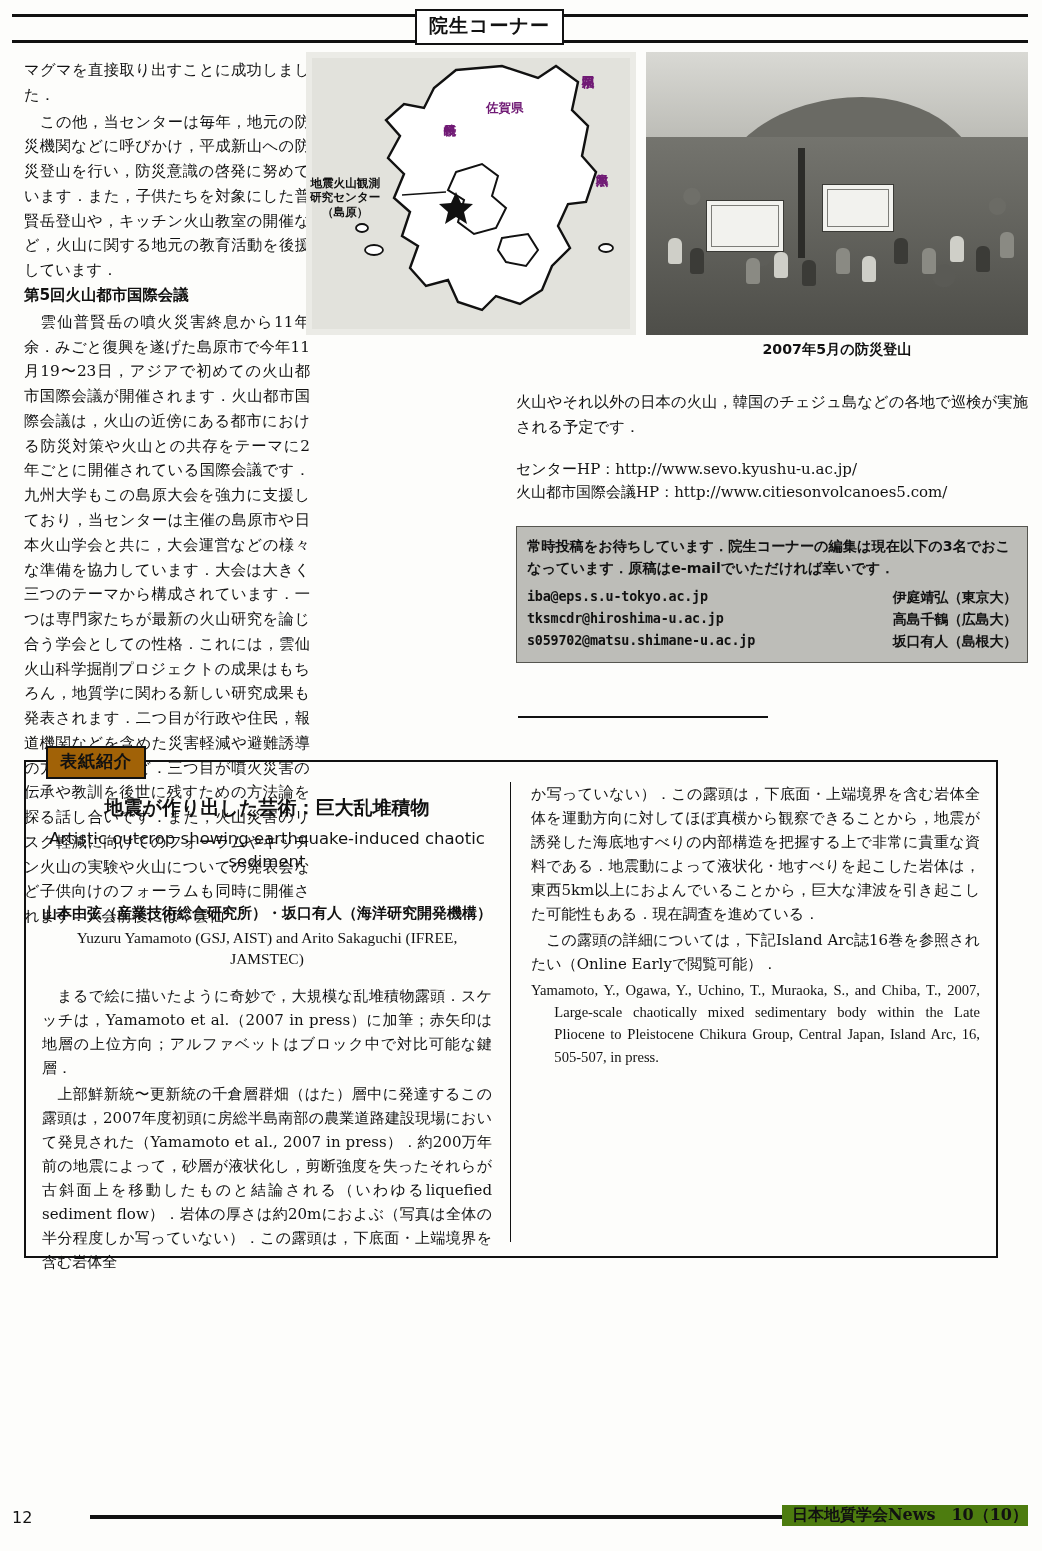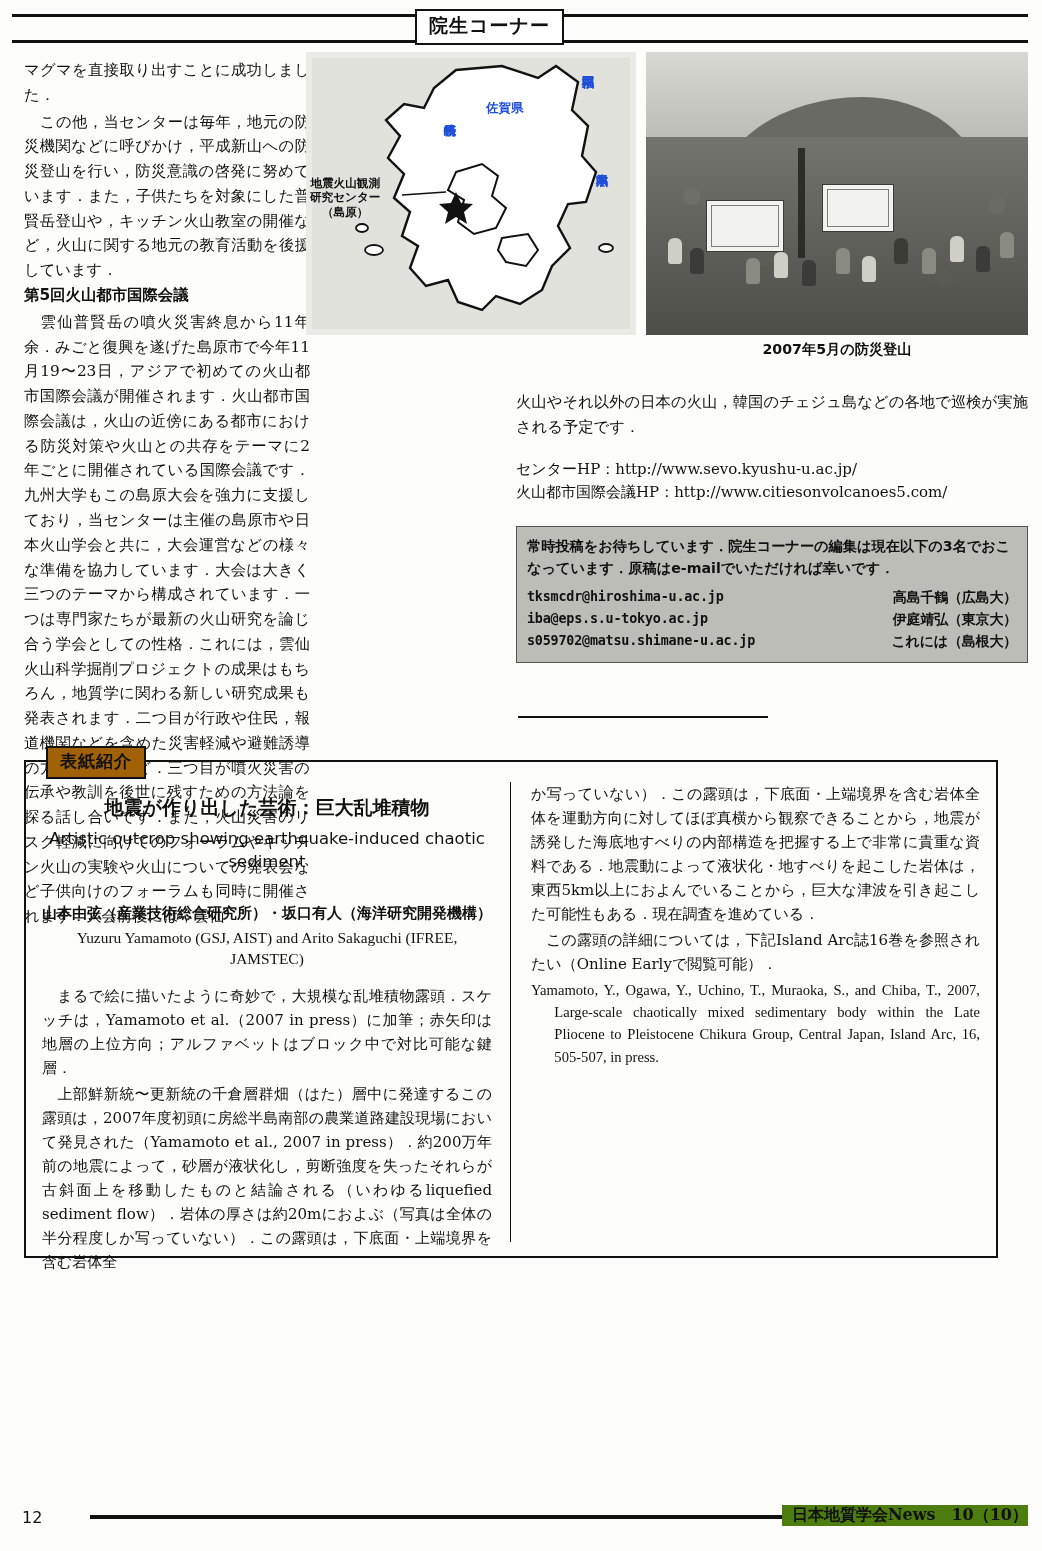--- a/index.html
+++ b/index.html
@@ -215,21 +215,21 @@
     margin-top: 3px;
   }
 
   
   .footer {
     position: absolute;
     left: 12px; right: 14px; bottom: 22px;
     height: 22px;
   }
   .footer .pnum {
-    position: absolute; left: 10px; top: 1px;
+    position: absolute; left: 0; top: 1px;
     font-family: "DejaVu Sans", sans-serif;
     font-size: 16px;
   }
   .footer .bar {
     position: absolute; left: 78px; right: 0; top: 8px;
     border-top: 4px solid #111;
   }
   .footer .jrn {
     position: absolute; right: 0; top: -2px;
     background: #4d7c0f;
@@ -238,21 +238,21 @@
     font-weight: bold;
     font-size: 16px;
   }
 
   
   .map-label {
     position: absolute;
     font-family: Liberation Mono, monospace;
     font-weight: bold;
     font-size: 12.5px;
-    color: #1d4ed8;
+    color: #701a75;
   }
   .map-vert {
     writing-mode: vertical-rl;
     text-orientation: upright;
   }
   .map-center-label {
     position: absolute;
     left: 4px; top: 124px;
     font-family: "DejaVu Sans", sans-serif;
     font-weight: bold;
@@ -391,30 +391,30 @@
     </div>
     <div class="urls">
       <div>センターHP：http://www.sevo.kyushu-u.ac.jp/</div>
       <div>火山都市国際会議HP：http://www.citiesonvolcanoes5.com/</div>
     </div>
 
     <div class="notice-box">
       <div>常時投稿をお待ちしています．院生コーナーの編集は現在以下の3名でおこなっています．原稿はe-mailでいただければ幸いです．</div>
       <div class="mails">
         <div class="mail-row">
+          <span>iba@eps.s.u-tokyo.ac.jp</span>
+          <span class="name">伊庭靖弘（東京大）</span>
+        </div>
+        <div class="mail-row">
           <span>tksmcdr@hiroshima-u.ac.jp</span>
           <span class="name">高島千鶴（広島大）</span>
         </div>
         <div class="mail-row">
-          <span>iba@eps.s.u-tokyo.ac.jp</span>
-          <span class="name">伊庭靖弘（東京大）</span>
-        </div>
-        <div class="mail-row">
           <span>s059702@matsu.shimane-u.ac.jp</span>
-          <span class="name">これには（島根大）</span>
+          <span class="name">坂口有人（島根大）</span>
         </div>
       </div>
     </div>
   </div>
 
   <div class="mid-divider"></div>
 
   <div id="cover-block">
     <div class="block-tag">表紙紹介</div>
     <div class="block-inner">

